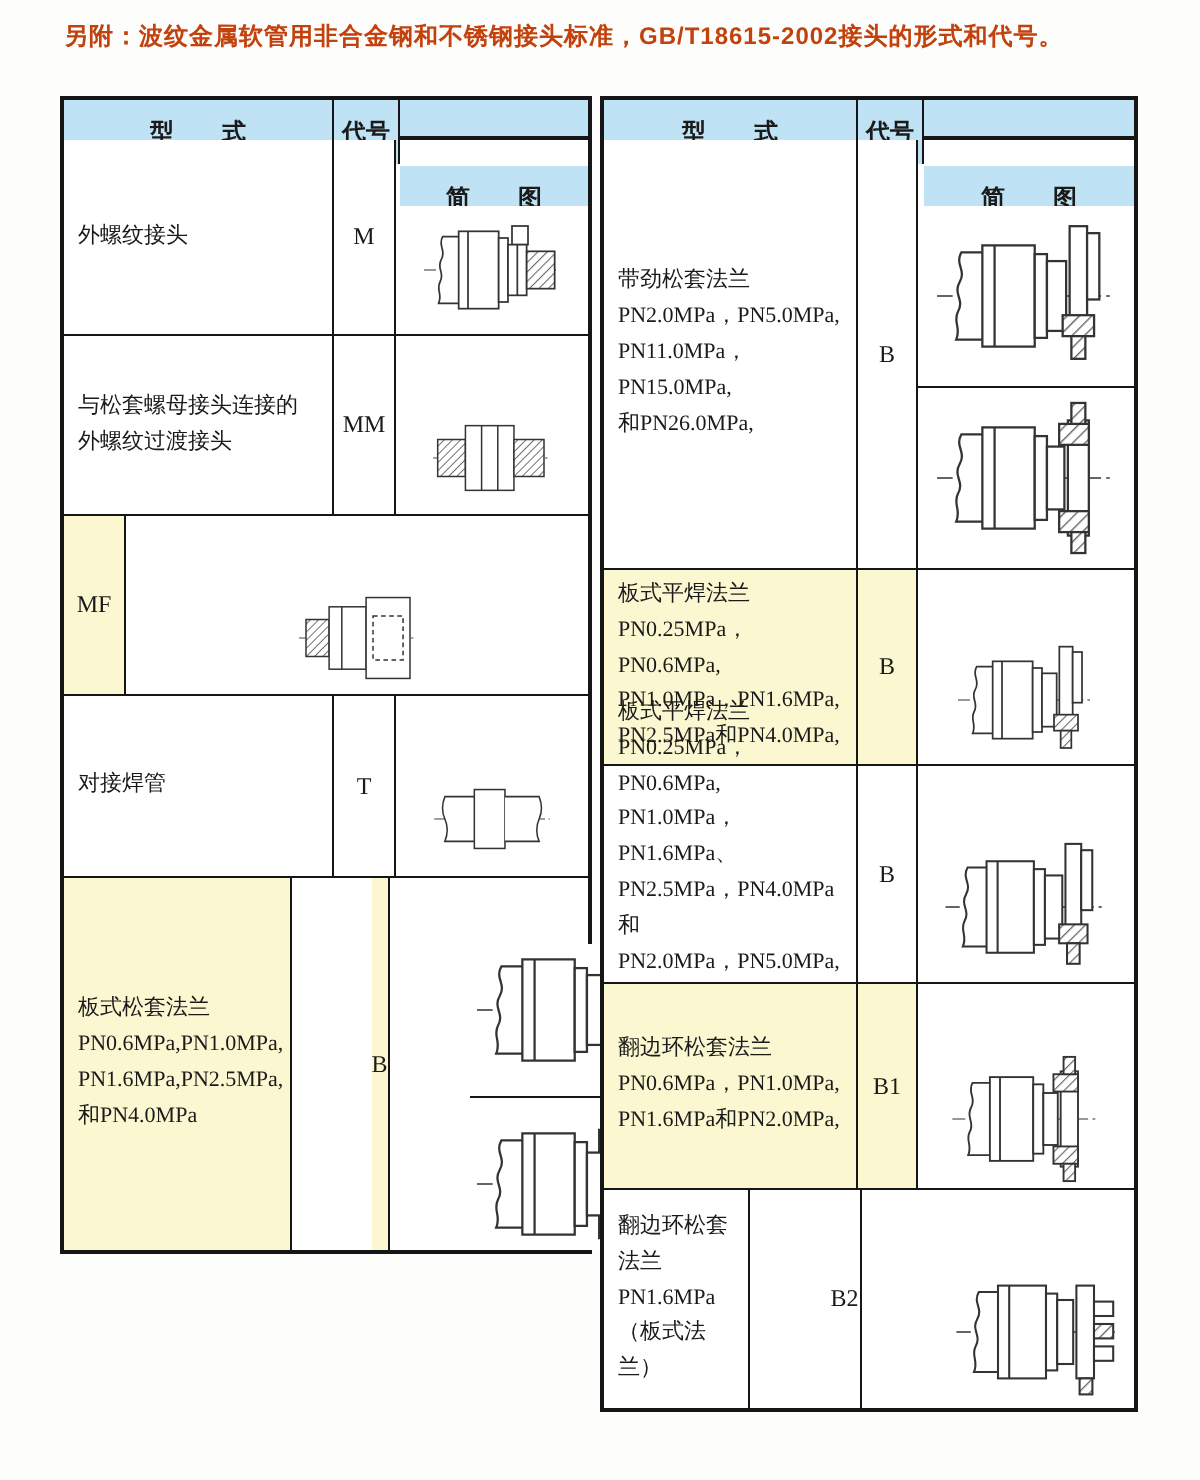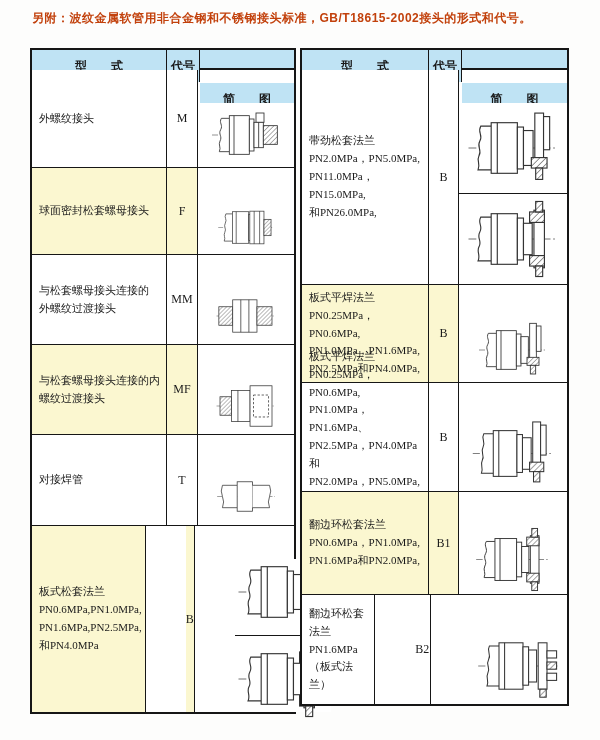--- a/index.html
+++ b/index.html
@@ -142,45 +142,33 @@
     <div class="cell c-type">外螺纹接头</div>
     <div class="cell c-code">M</div>
     <div class="cell c-diag">
       <svg class="diag" viewBox="0 0 110 90">
           <use href="#sym-hose"></use>
           <use href="#sym-male-thread"></use>
         </svg>
     </div>
   </div>
 
-  <div class="row lr2">
-    <div class="cell c-type hl">球面密封松套螺母接头</div>
-    <div class="cell c-code hl">F</div>
-    <div class="cell c-diag">
-      <svg class="diag" viewBox="0 0 110 90">
-          <use href="#sym-hose"></use>
-          <use href="#sym-loose-nut"></use>
-        </svg>
-    </div>
-  </div>
 
   <div class="row lr3">
     <div class="cell c-type">与松套螺母接头连接的
 外螺纹过渡接头</div>
     <div class="cell c-code">MM</div>
     <div class="cell c-diag">
       <svg class="diag" viewBox="0 0 110 90">
           <use href="#sym-double-male"></use>
         </svg>
     </div>
   </div>
 
   <div class="row lr4">
-    <div class="cell c-type hl">与松套螺母接头连接的内
-螺纹过渡接头</div>
     <div class="cell c-code hl">MF</div>
     <div class="cell c-diag">
       <svg class="diag" viewBox="0 0 110 90">
           <use href="#sym-female-adapter"></use>
         </svg>
     </div>
   </div>
 
   <div class="row lr5">
     <div class="cell c-type">对接焊管</div>

